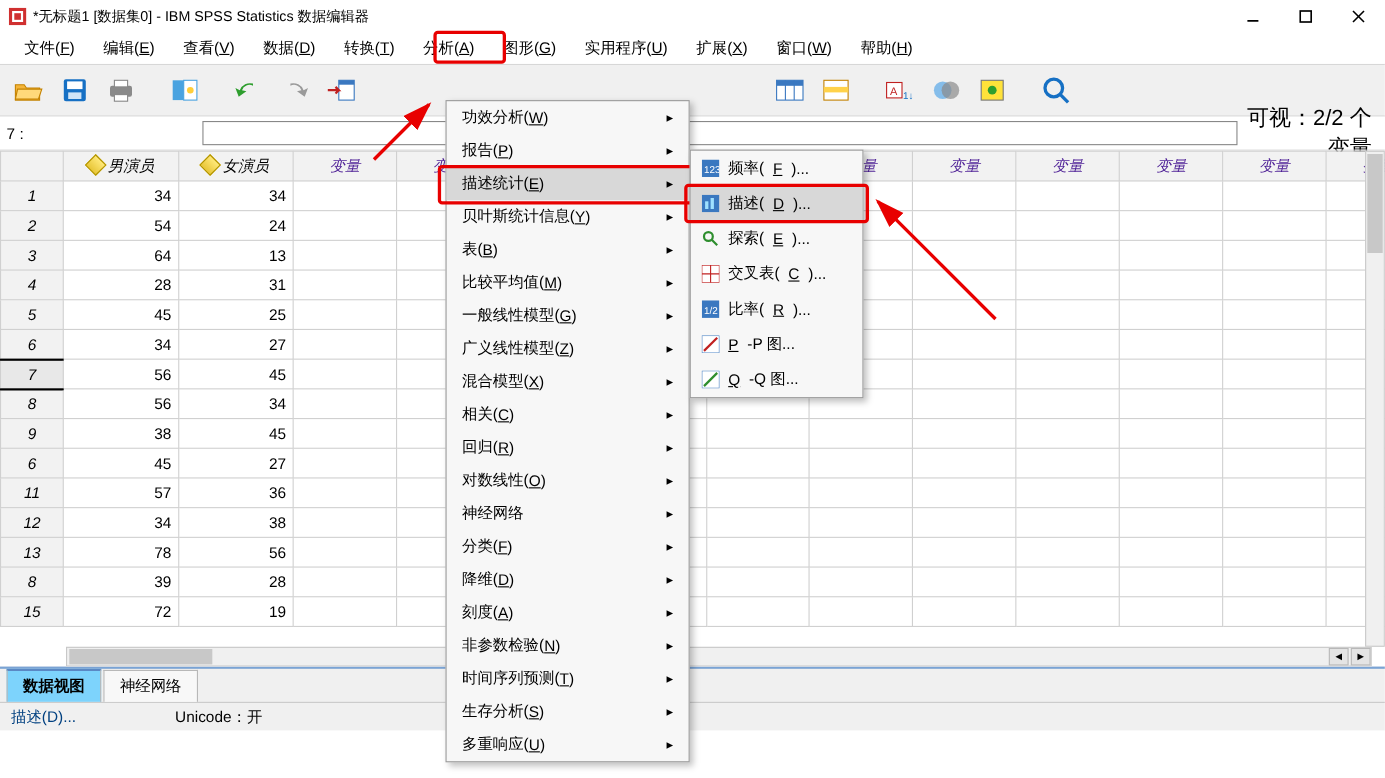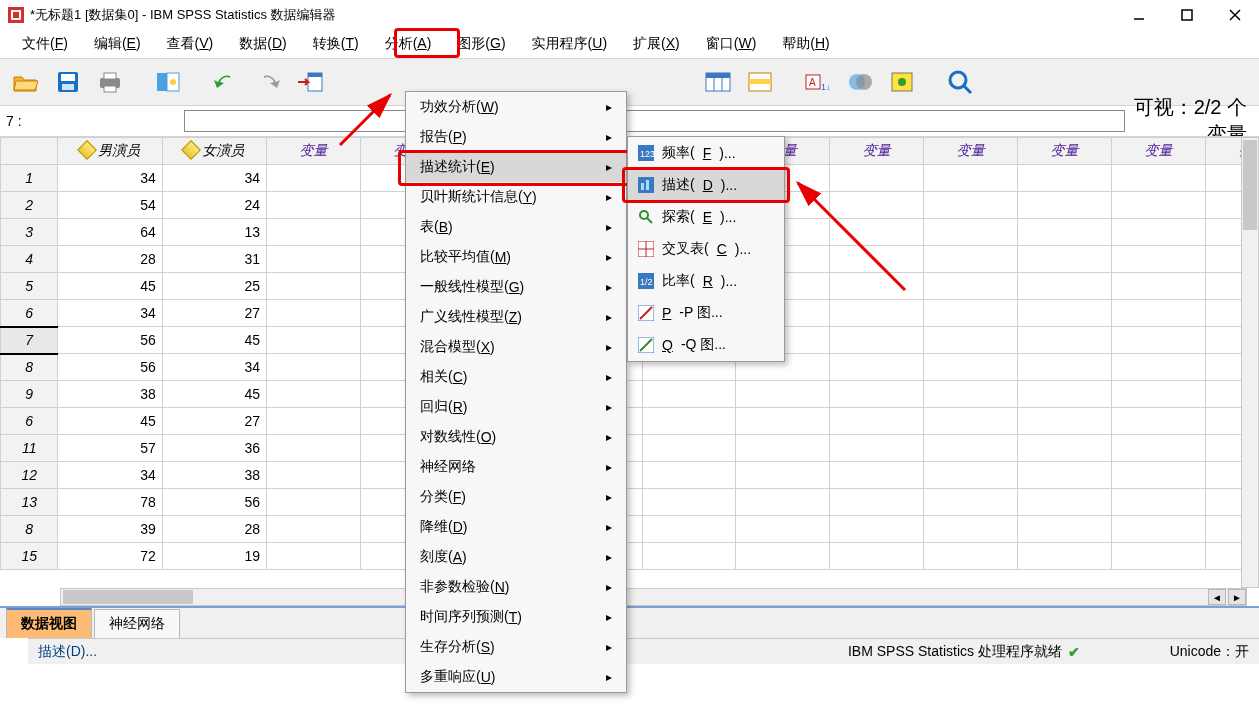--- a/index.html
+++ b/index.html
@@ -55,23 +55,23 @@
   .red-arrow.a2-line { left: 790px; top: 175px; width: 120px; height: 120px; }
 
   .hscroll { position: absolute; left: 60px; right: 12px; bottom: 0; height: 18px; background: #f0f0f0; border: 1px solid #c8c8c8; display: flex; align-items: center; }
   .hscroll .thumb-left { width: 130px; height: 14px; background: #c8c8c8; margin-left: 2px; }
   .hscroll .arrowbtn { width: 18px; height: 16px; background: #e4e4e4; border:1px solid #b8b8b8; display:flex; align-items:center; justify-content:center; font-size:10px; margin-left:auto;}
   .vscroll { position:absolute; right:0; top:0; bottom:18px; width:18px; background:#f0f0f0; border:1px solid #c8c8c8;}
   .vscroll .thumb { width:14px; height:90px; background:#c8c8c8; margin:2px auto 0;}
 
   .tabsrow { height: 32px; background: #f0f0f0; border-top: 2px solid #7aa3d4; display: flex; align-items: flex-end; padding-left: 6px; }
   .tab { padding: 5px 14px; font-size: 14px; border: 1px solid #b8b8b8; border-bottom: none; background: #f8f8f8; margin-right: 2px; cursor: pointer; }
-  .tab.active { background: #fdba74; font-weight: bold; border-top: 2px solid #5a88c4; }
-
-  .statusbar { height: 26px; background: #f0f0f0; border-top: 1px solid #c8c8c8; display: flex; align-items: center; font-size: 14px; padding: 0 10px; margin-left: 28px; }
+  .tab.active { background: #7dd3fc; font-weight: bold; border-top: 2px solid #5a88c4; }
+
+  .statusbar { height: 26px; background: #f0f0f0; border-top: 1px solid #c8c8c8; display: flex; align-items: center; font-size: 14px; padding: 0 10px; }
   .statusbar .sleft { color: #004080; }
   .statusbar .smid  { margin-left: auto; display:flex; align-items:center; gap:6px; }
   .statusbar .sright { margin-left: 90px; }
   .green-check { color: #2e9e2e; font-weight: bold; }
 </style>
 </head>
 <body>
 
 <div class="titlebar">
   <svg class="appicon" viewBox="0 0 16 16">
@@ -574,18 +574,14 @@
     <line x1="115" y1="115" x2="8" y2="8" stroke="#e80000" stroke-width="3" marker-end="url(#ah2)"></line>
   </svg>
 
 <div class="tabsrow">
   <div class="tab active">数据视图</div>
   <div class="tab">神经网络</div>
 </div>
 
 <div class="statusbar">
   <span class="sleft">描述(D)...</span>
-  <span class="smid">
-    <span>IBM SPSS Statistics 处理程序就绪</span>
-    <span class="green-check">✔</span>
-  </span>
   <span class="sright">Unicode：开</span>
 </div>
 
 </body></html>

